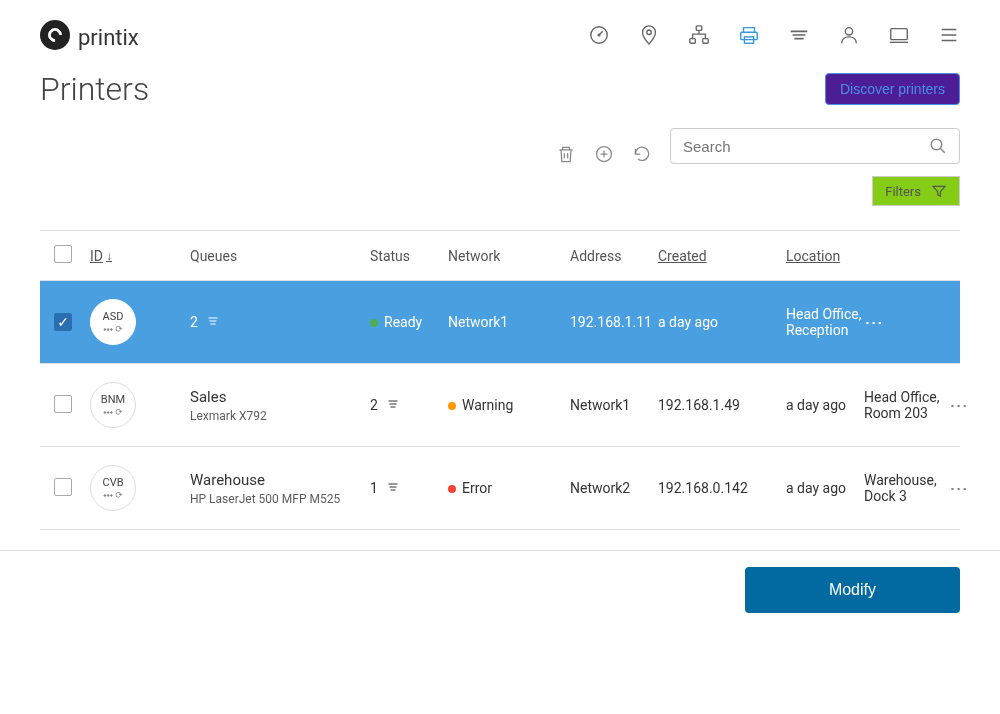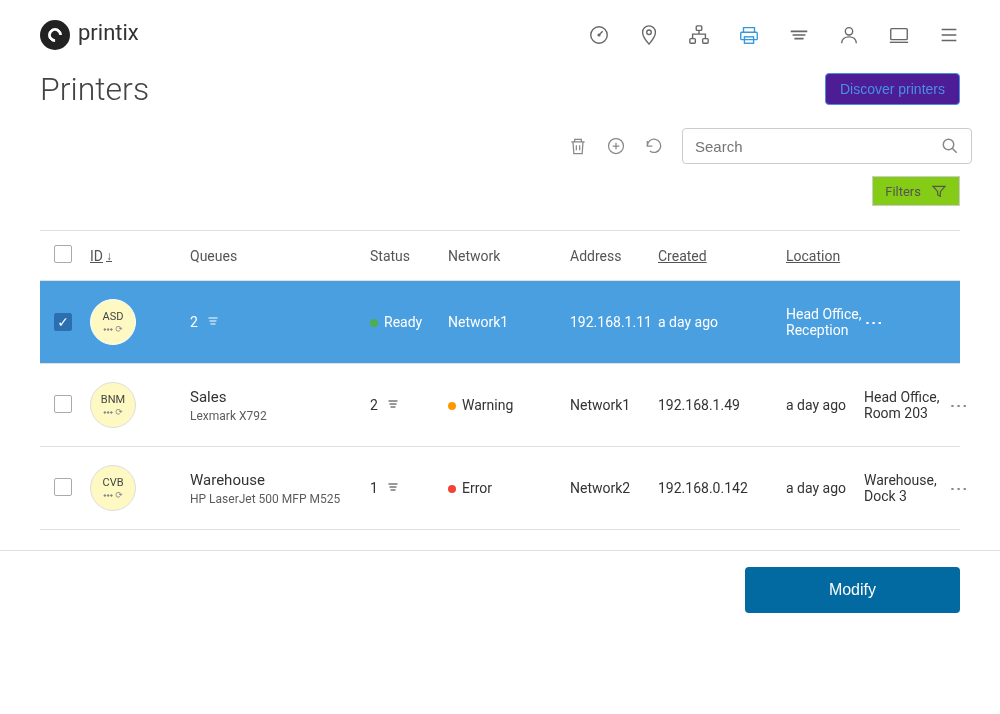--- a/index.html
+++ b/index.html
@@ -1,41 +1,41 @@
 <!DOCTYPE html>
 <html><head>
 <meta charset="utf-8">
 <style>
 * { box-sizing: border-box; margin: 0; padding: 0; }
 body { font-family: -apple-system, BlinkMacSystemFont, "Segoe UI", Roboto, sans-serif; color: #333; background: #fff; width: 1000px; }
 .header { display: flex; justify-content: space-between; align-items: center; padding: 20px 40px 10px; }
-.logo { display: flex; align-items: flex-start; gap: 8px; }
+.logo { display: flex; align-items: flex-end; gap: 8px; }
 .logo-circle { width: 30px; height: 30px; background: #222; border-radius: 50%; display: flex; align-items: center; justify-content: center; }
 .logo-mark { width: 14px; height: 14px; border: 3px solid #fff; border-radius: 50%; border-right-color: transparent; transform: rotate(45deg); }
 .logo-text { font-size: 22px; color: #333; font-weight: 400; }
 .nav-icons { display: flex; gap: 28px; align-items: center; }
 .nav-icon { width: 22px; height: 22px; display: flex; align-items: center; justify-content: center; cursor: pointer; color: #666; }
 .nav-icon.active { color: #3498db; }
 .title-row { display: flex; justify-content: space-between; align-items: center; padding: 10px 40px 20px; }
 .page-title { font-size: 32px; font-weight: 300; color: #444; }
 .discover-btn { background: #4c1d95; border: 1px solid #4a90e2; color: #4a90e2; padding: 7px 14px; border-radius: 4px; font-size: 14px; cursor: pointer; }
-.toolbar-row { display: flex; justify-content: flex-end; align-items: center; padding: 0 28px 12px; gap: 18px; }
+.toolbar-row { display: flex; justify-content: flex-end; align-items: flex-end; padding: 0 40px 12px; gap: 18px; }
 .toolbar-icon { color: #888; cursor: pointer; width: 20px; height: 20px; display:flex; align-items:center; justify-content:center; }
 .search-box { border: 1px solid #ccc; border-radius: 4px; display: flex; align-items: center; padding: 8px 12px; width: 290px; }
 .search-input { border: none; outline: none; flex: 1; font-size: 15px; color: #888; }
 .filter-row { display: flex; justify-content: flex-end; padding: 0 40px 18px; }
 .filter-btn { border: 1px solid #ccc; padding: 6px 12px; font-size: 13px; display: flex; align-items: center; gap: 10px; cursor: pointer; color: #555; background: #84cc16; }
 .table { width: calc(100% - 80px); margin: 6px 40px; border-top: 1px solid #e0e0e0; }
 .thead { display: grid; grid-template-columns: 50px 100px 180px 78px 122px 88px 128px 78px 85px 30px; align-items: center; padding: 14px 0; font-size: 14px; color: #555; border-bottom: 1px solid #e0e0e0; }
 .thead .sortable { text-decoration: underline; cursor: pointer; }
 .row { display: grid; grid-template-columns: 50px 100px 180px 78px 122px 88px 128px 78px 85px 30px; align-items: center; padding: 18px 0; font-size: 14px; border-bottom: 1px solid #e0e0e0; }
 .row.selected { background: #4a9fe0; color: #fff; }
 .cb { width: 18px; height: 18px; border: 1px solid #aaa; border-radius: 2px; display: inline-flex; align-items: center; justify-content: center; background: #fff; cursor: pointer; margin-left: 14px; }
 .cb.checked { background: #2b6fb0; border-color: #2b6fb0; color: #fff; }
-.badge { width: 46px; height: 46px; border-radius: 50%; background: #fef9c3; border: 1px solid #ddd; display: flex; flex-direction: column; align-items: center; justify-content: center; font-size: 11px; color: #444; }
+.badge { width: 46px; height: 46px; border-radius: 50%; background: #ffffff; border: 1px solid #ddd; display: flex; flex-direction: column; align-items: center; justify-content: center; font-size: 11px; color: #444; }
 .row.selected .badge { border-color: #fff; }
 .badge-sub { font-size: 9px; color: #888; margin-top: 1px; }
 .pname { font-size: 15px; margin-bottom: 3px; }
 .pmodel { font-size: 12px; opacity: 0.8; }
 .queues-cell { display: flex; align-items: center; gap: 6px; }
 .status-dot { display: inline-block; width: 8px; height: 8px; border-radius: 50%; margin-right: 6px; }
 .dot-ready { background: #4caf50; }
 .dot-warning { background: #ff9800; }
 .dot-error { background: #f44336; }
 .more-icon { cursor: pointer; color: #888; font-size: 18px; letter-spacing: -2px; writing-mode: vertical-lr; }

